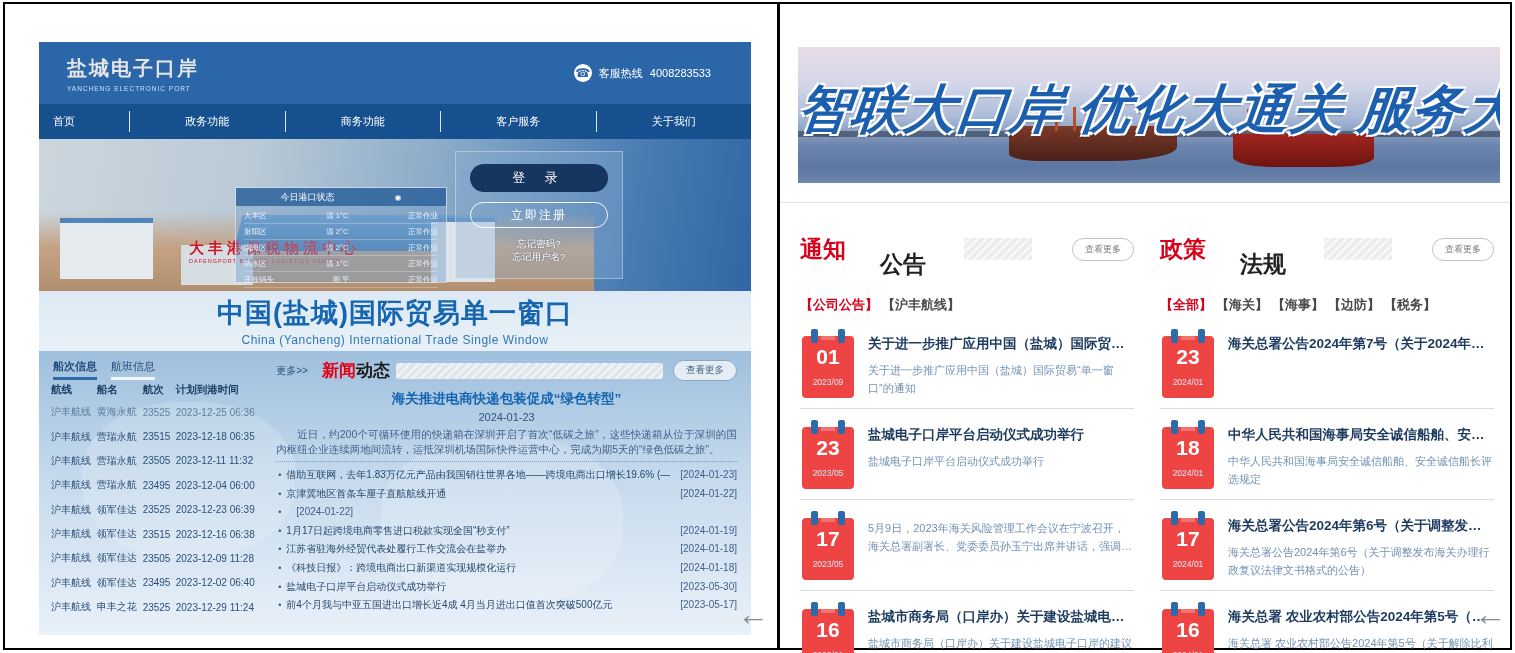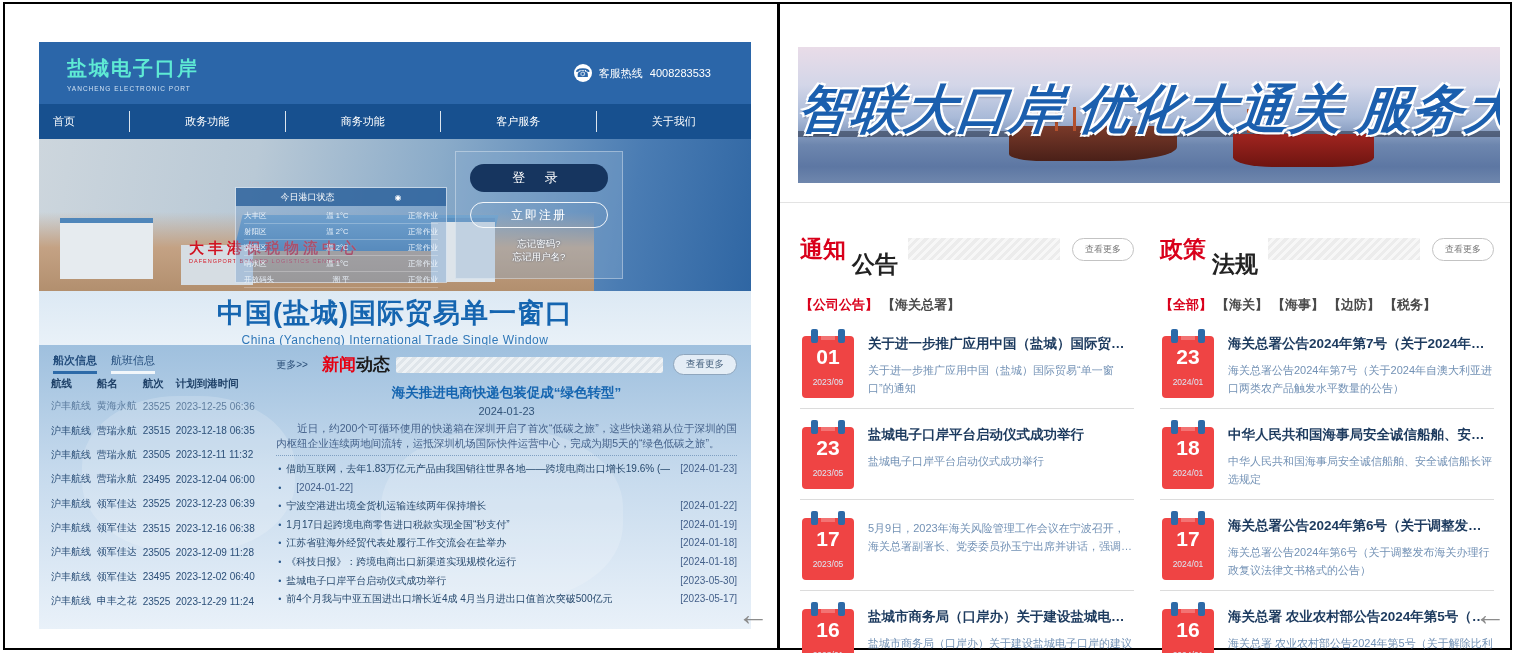--- a/index.html
+++ b/index.html
@@ -5,21 +5,21 @@
   * { margin:0; padding:0; box-sizing:border-box; }
   html,body { width:1515px; height:653px; background:#fff; font-family:"Liberation Sans","DejaVu Sans",sans-serif; overflow:hidden; }
   .frame { position:absolute; left:3px; top:2px; width:1509px; height:648px; border:2px solid #000; display:flex; background:#fff; }
   .cell { position:relative; background:#fff; }
   .cell-left { width:775px; border-right:3px solid #000; }
   .cell-right { flex:1; }
 
   
   .lp { position:absolute; left:34px; top:38px; width:712px; }
   .lp-header { height:62px; background:#2b66a9; display:flex; align-items:center; justify-content:space-between; padding:0 40px 0 28px; }
-  .logo-cn { color:#5eead4; font-size:20px; font-weight:bold; letter-spacing:2px; }
+  .logo-cn { color:#e5e5e5; font-size:20px; font-weight:bold; letter-spacing:2px; }
   .logo-en { color:#cfe0f2; font-size:6.5px; letter-spacing:1px; margin-top:3px; }
   .hotline { display:flex; align-items:center; gap:7px; color:#fff; font-size:11px; }
   .phone-ic { width:18px; height:18px; border-radius:50%; background:#fff; color:#2b66a9; font-size:12px; line-height:18px; text-align:center; }
   .lp-nav { height:35px; background:#17508f; display:flex; align-items:stretch; }
   .nav-item { flex:1; color:#fff; font-size:11px; display:flex; align-items:center; justify-content:center; cursor:pointer; }
   .nav-item.first { flex:0 0 90px; justify-content:flex-start; padding-left:14px; }
   .nav-sep { width:1px; background:rgba(255,255,255,0.85); margin:7px 0; }
 
   .hero { position:relative; height:152px; overflow:hidden; background:linear-gradient(100deg,#cdd6dd 0%,#b9c9d6 30%,#8aabc9 55%,#4a7cb3 82%,#2f66a3 100%); }
   .hero .ground { position:absolute; left:0; bottom:0; width:78%; height:52%; background:linear-gradient(180deg, rgba(197,165,130,0) 0%, #c4a284 45%, #b28f6e 100%); }
@@ -35,21 +35,21 @@
   .status-row { display:flex; justify-content:space-between; color:#eaf2fa; font-size:7.5px; line-height:15px; border-bottom:1px solid rgba(255,255,255,0.25); }
   .bld-red { position:absolute; left:150px; top:100px; color:#cf1322; font-weight:bold; font-size:15px; letter-spacing:4px; text-shadow:0 0 1px rgba(255,255,255,.4); }
   .bld-red small { display:block; font-size:5.5px; letter-spacing:1px; font-weight:normal; }
 
   .login-card { position:absolute; right:128px; top:12px; width:168px; height:128px; background:rgba(140,175,210,0.35); border:1px solid rgba(255,255,255,0.35); padding:12px 14px 14px; text-align:center; }
   .btn-login { display:block; width:138px; height:28px; margin:0 auto; background:#16355f; color:#fff; border:none; border-radius:15px; font-size:13px; letter-spacing:8px; cursor:pointer; }
   .btn-register { display:block; width:138px; height:26px; margin:10px auto 0; background:transparent; color:#fff; border:1px solid rgba(255,255,255,0.9); border-radius:14px; font-size:12px; letter-spacing:2px; cursor:pointer; }
   .forgot-row { display:flex; justify-content:space-between; padding:10px 6px 0;flex-direction:column; }
   .forgot-row a { color:#fff; font-size:9.5px; text-decoration:none; text-shadow:0 0 2px rgba(0,40,90,.6); cursor:pointer; }
 
-  .title-band { height:54px; background:linear-gradient(180deg,#dce9f4 0%,#e9f1f8 100%); text-align:center; padding-top:4px; }
+  .title-band { height:60px; background:linear-gradient(180deg,#dce9f4 0%,#e9f1f8 100%); text-align:center; padding-top:4px; }
   .title-cn { color:#1565b0; font-size:27px; font-weight:bold; letter-spacing:1px; }
   .title-en { color:#2f77b8; font-size:12px; margin-top:2px; letter-spacing:0.5px; }
 
   .lp-content { height:284px; background:linear-gradient(180deg,#9fc0de 0%,#c6daed 45%,#e9f1f9 100%); position:relative; display:flex; padding:8px 14px 0 10px; }
   .lp-content .map-blob { position:absolute; border-radius:45%; background:rgba(255,255,255,0.18); }
   .blob1 { left:6%; top:18%; width:30%; height:55%; }
   .blob2 { left:48%; top:30%; width:34%; height:60%; }
   .sched { width:305px; position:relative; z-index:1; }
   .tabs-row { display:flex; align-items:center; font-size:11px; color:#234d7c; padding-left:4px; }
   .tab { margin-right:14px; padding-bottom:3px; cursor:pointer; }
@@ -80,21 +80,21 @@
     background:linear-gradient(180deg,#e9dce8 0%,#d3d6e8 28%,#a9bad8 52%,#6d86ae 72%,#5d77a3 88%,#6f87ad 100%); }
   .banner .pier { position:absolute; left:0; top:62%; width:100%; height:6px; background:rgba(40,50,70,0.55); }
   .banner .ship1 { position:absolute; left:30%; top:58%; width:24%; height:26%; background:linear-gradient(180deg,#7a3a2a,#4a2018); border-radius:0 0 40% 20%; }
   .banner .ship2 { position:absolute; left:62%; top:64%; width:20%; height:24%; background:linear-gradient(180deg,#a02520,#6e1410); border-radius:0 0 30% 30%; }
   .banner .crane { position:absolute; left:34%; top:44%; width:3px; height:18%; background:#b3502c; box-shadow:18px 0 #b3502c, 36px 0 #b3502c, 210px 2px #b3502c, 228px 2px #b3502c; }
   .banner-text { position:absolute; left:0; top:28px; width:100%; text-align:center; font-size:52px; font-weight:bold; font-style:italic; color:#1b5fae; letter-spacing:1px; transform:skewX(-6deg);
     text-shadow:-2px -2px 0 #fff, 2px -2px 0 #fff, -2px 2px 0 #fff, 2px 2px 0 #fff, 0 3px 2px rgba(0,0,0,.25); white-space:nowrap; }
   .rp-divider { position:absolute; left:0; top:198px; width:100%; border-top:1px solid #e3e3e3; }
   .sections { position:absolute; left:20px; top:206px; width:694px; display:flex; gap:26px; }
   .section { flex:1; min-width:0; }
-  .sec-head { display:flex; align-items:center; margin-top:8px; }
+  .sec-head { display:flex; align-items:center; margin-top:8px;gap:28px; }
   .sec-red { color:#d9001b; font-size:23px; font-weight:bold; }
   .sec-black { color:#222; font-size:23px; font-weight:bold; margin-left:6px;margin-top:31px; }
   .sec-bar { flex:1; height:22px; margin:0 12px 0 10px; background:repeating-linear-gradient(135deg,#ececec 0 3px,#f7f7f7 3px 6px); }
   .sec-more { border:1px solid #c3c3c3; border-radius:12px; background:#fff; color:#777; font-size:9px; padding:4px 12px; cursor:pointer; white-space:nowrap; }
   .filters { margin:16px 0 4px; font-size:13px; font-weight:bold; }
   .filter { margin-right:4px; color:#4a4a4a; cursor:pointer; }
   .filter.active { color:#d9001b;font-family:Liberation Mono, monospace; }
   .entry { display:flex; padding:12px 0 10px; border-bottom:1px solid #dcdcdc; }
   .cal { position:relative; width:52px; height:62px; background:#ef4444; border-radius:4px; margin:6px 14px 0 2px; flex:0 0 52px; text-align:center; }
   .cal .pin { position:absolute; top:-7px; width:7px; height:14px; background:#2d6aa8; border-radius:2px; }
@@ -292,25 +292,25 @@
           <div class="feat-date">2024-01-23</div>
           <div class="feat-body">近日，约200个可循环使用的快递箱在深圳开启了首次“低碳之旅”，这些快递箱从位于深圳的国内枢纽企业连续两地间流转，运抵深圳机场国际快件运营中心，完成为期5天的“绿色低碳之旅”。</div>
           <ul class="news-list" id="news-list">
               <li class="news-item">
                 <span class="bullet">•</span>
                 <span class="nt">借助互联网，去年1.83万亿元产品由我国销往世界各地——跨境电商出口增长19.6% (—</span>
                 <span class="nd">[2024-01-23]</span>
               </li>
               <li class="news-item">
                 <span class="bullet">•</span>
+                <span class="nt">京津冀地区首条车厘子直航航线开通</span>
                 <span class="nd">[2024-01-22]</span>
               </li>
               <li class="news-item">
                 <span class="bullet">•</span>
-                <span class="nt">宁波空港进出境全货机运输连续两年保持增长</span>
                 <span class="nd">[2024-01-22]</span>
               </li>
               <li class="news-item">
                 <span class="bullet">•</span>
                 <span class="nt">1月17日起跨境电商零售进口税款实现全国“秒支付”</span>
                 <span class="nd">[2024-01-19]</span>
               </li>
               <li class="news-item">
                 <span class="bullet">•</span>
                 <span class="nt">江苏省驻海外经贸代表处履行工作交流会在盐举办</span>
@@ -350,21 +350,21 @@
       <div class="rp-divider"></div>
 
       <div class="sections">
         <div class="section" id="sec-notices">
           <div class="sec-head">
             <span class="sec-red">通知</span>
             <span class="sec-black">公告</span>
             <span class="sec-bar"></span>
             <button class="sec-more">查看更多</button>
           </div>
-          <div class="filters"><span class="filter active">【公司公告】</span><span class="filter">【海关总署】</span></div>
+          <div class="filters"><span class="filter active">【公司公告】</span><span class="filter">【沪丰航线】</span></div>
           <div class="entries">
               <div class="entry">
                 <div class="cal">
                   <span class="pin l"></span>
                   <span class="pin r"></span>
                   <span class="notch"></span>
                   <div class="day">01</div>
                   <div class="ymd">2023/09</div>
                 </div>
                 <div class="entry-text">
@@ -425,21 +425,20 @@
               <div class="entry">
                 <div class="cal">
                   <span class="pin l"></span>
                   <span class="pin r"></span>
                   <span class="notch"></span>
                   <div class="day">23</div>
                   <div class="ymd">2024/01</div>
                 </div>
                 <div class="entry-text">
                   <div class="entry-title">海关总署公告2024年第7号（关于2024年自澳大利亚进口两…</div>
-                  <div class="entry-desc">海关总署公告2024年第7号（关于2024年自澳大利亚进口两类农产品触发水平数量的公告）</div>
                 </div>
               </div>
               <div class="entry">
                 <div class="cal">
                   <span class="pin l"></span>
                   <span class="pin r"></span>
                   <span class="notch"></span>
                   <div class="day">18</div>
                   <div class="ymd">2024/01</div>
                 </div>

